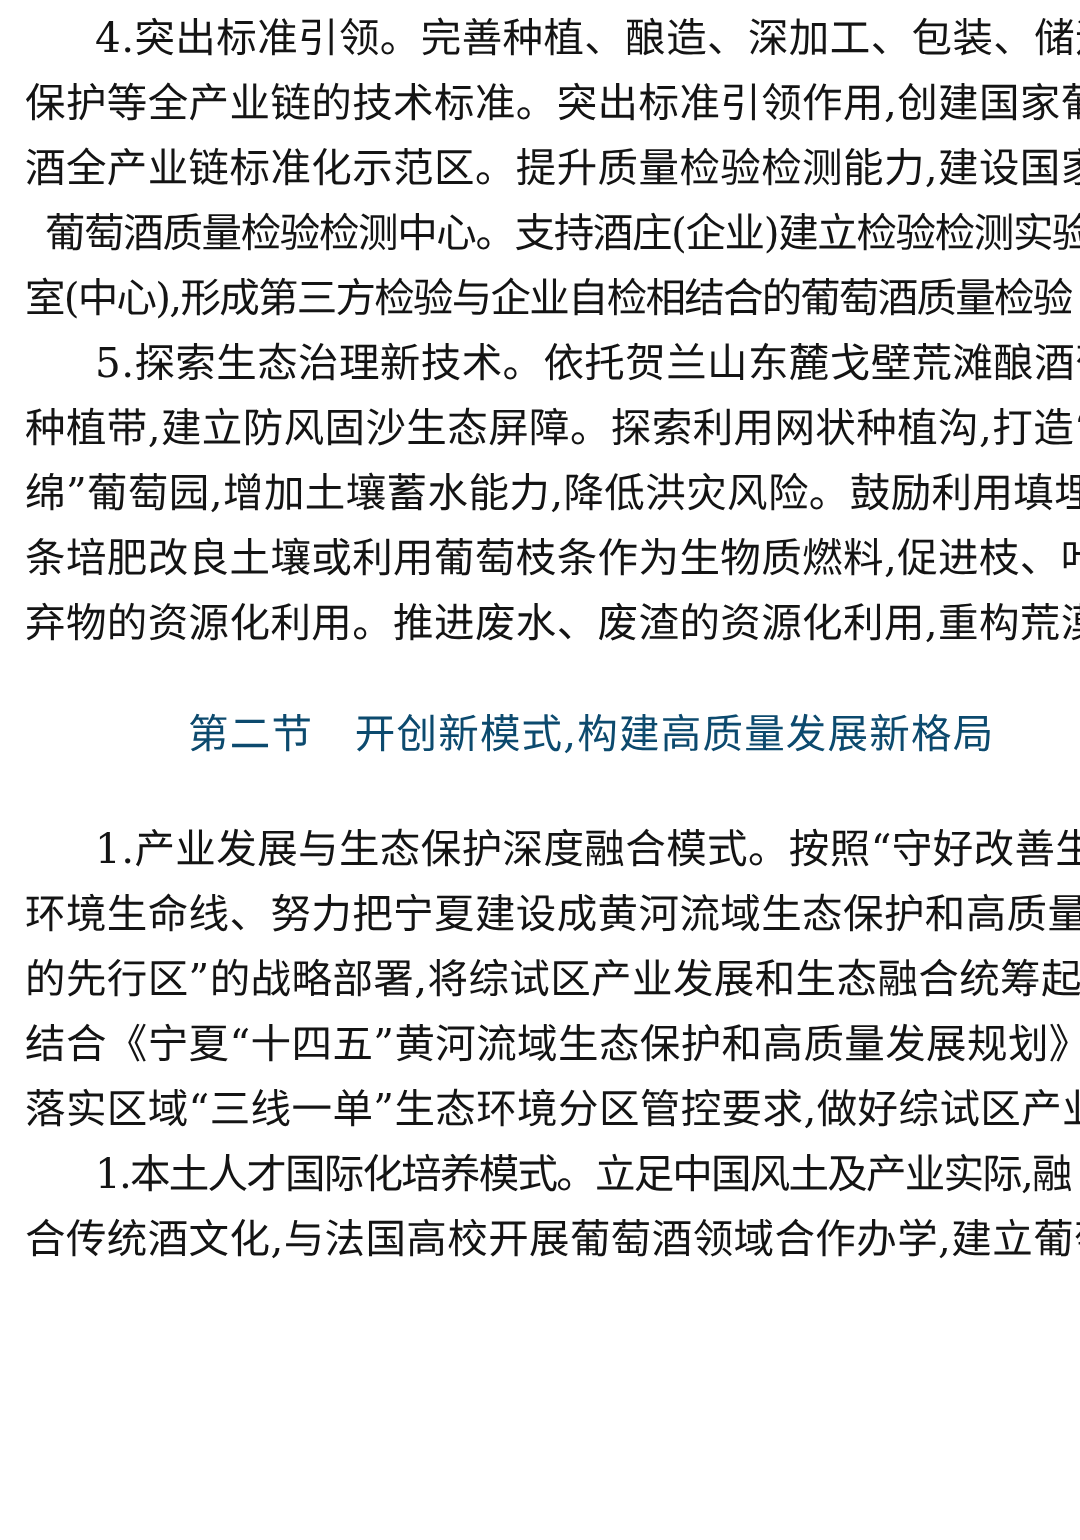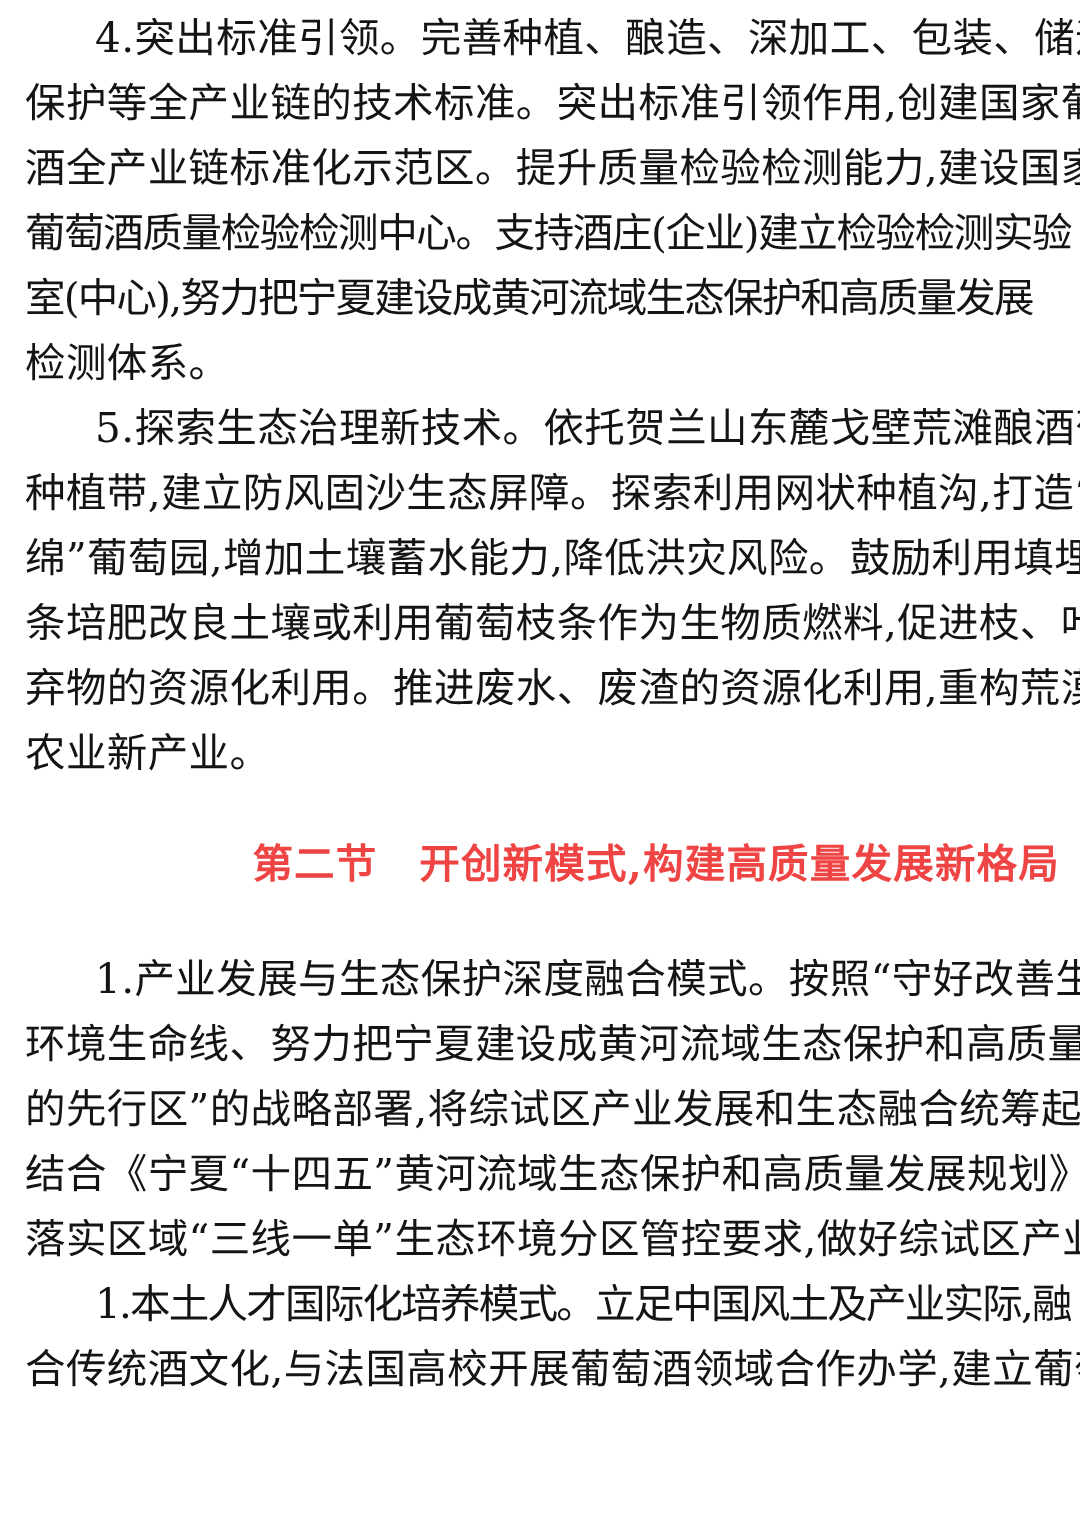--- a/index.html
+++ b/index.html
@@ -48,49 +48,46 @@
     padding-left: 70px;
   }
 
   
   .doc-heading {
     height: 65px;
     line-height: 65px;
     font-size: 40.5px;
     padding-left: 163px;
     white-space: pre;
-    color: #ef4444;
-    font-weight: 700;
+    color: #0c4a6e;
+    font-weight: 400;
     letter-spacing: 1.2px;
-    text-align: right;
   }
 
   
   .gap-before-heading { height: 46px; }
   .gap-after-heading  { height: 50px; }
 </style>
 </head>
 <body>
 
 <div class="page">
   <div class="text-column">
 
     <div class="doc-line indent">4.突出标准引领。完善种植、酿造、深加工、包装、储运、生态</div>
     <div class="doc-line">保护等全产业链的技术标准。突出标准引领作用,创建国家葡萄</div>
     <div class="doc-line">酒全产业链标准化示范区。提升质量检验检测能力,建设国家级</div>
-    <div class="doc-line" style="letter-spacing: -1.37176px;">葡萄酒质量检验检测中心。支持酒庄(企业)建立检验检测实验</div>
-    <div class="doc-line" style="letter-spacing: -1.75463px;">室(中心),努力把宁夏建设成黄河流域生态保护和高质量发展</div>
-    <div class="doc-line">检测体系。</div>
+    <div class="doc-line" style="letter-spacing: -1.37176px; margin-left: 20px;">葡萄酒质量检验检测中心。支持酒庄(企业)建立检验检测实验</div>
+    <div class="doc-line" style="letter-spacing: -1.75463px;">室(中心),形成第三方检验与企业自检相结合的葡萄酒质量检验</div>
 
     <div class="doc-line indent">5.探索生态治理新技术。依托贺兰山东麓戈壁荒滩酿酒葡萄</div>
     <div class="doc-line">种植带,建立防风固沙生态屏障。探索利用网状种植沟,打造“海</div>
     <div class="doc-line">绵”葡萄园,增加土壤蓄水能力,降低洪灾风险。鼓励利用填埋枝</div>
     <div class="doc-line">条培肥改良土壤或利用葡萄枝条作为生物质燃料,促进枝、叶等废</div>
     <div class="doc-line">弃物的资源化利用。推进废水、废渣的资源化利用,重构荒漠生态</div>
-    <div class="doc-line">农业新产业。</div>
 
     <div class="gap-before-heading"></div>
 
     <div class="doc-heading">第二节　开创新模式,构建高质量发展新格局</div>
 
     <div class="gap-after-heading"></div>
 
     <div class="doc-line indent">1.产业发展与生态保护深度融合模式。按照“守好改善生态</div>
     <div class="doc-line">环境生命线、努力把宁夏建设成黄河流域生态保护和高质量发展</div>
     <div class="doc-line">的先行区”的战略部署,将综试区产业发展和生态融合统筹起来,</div>

